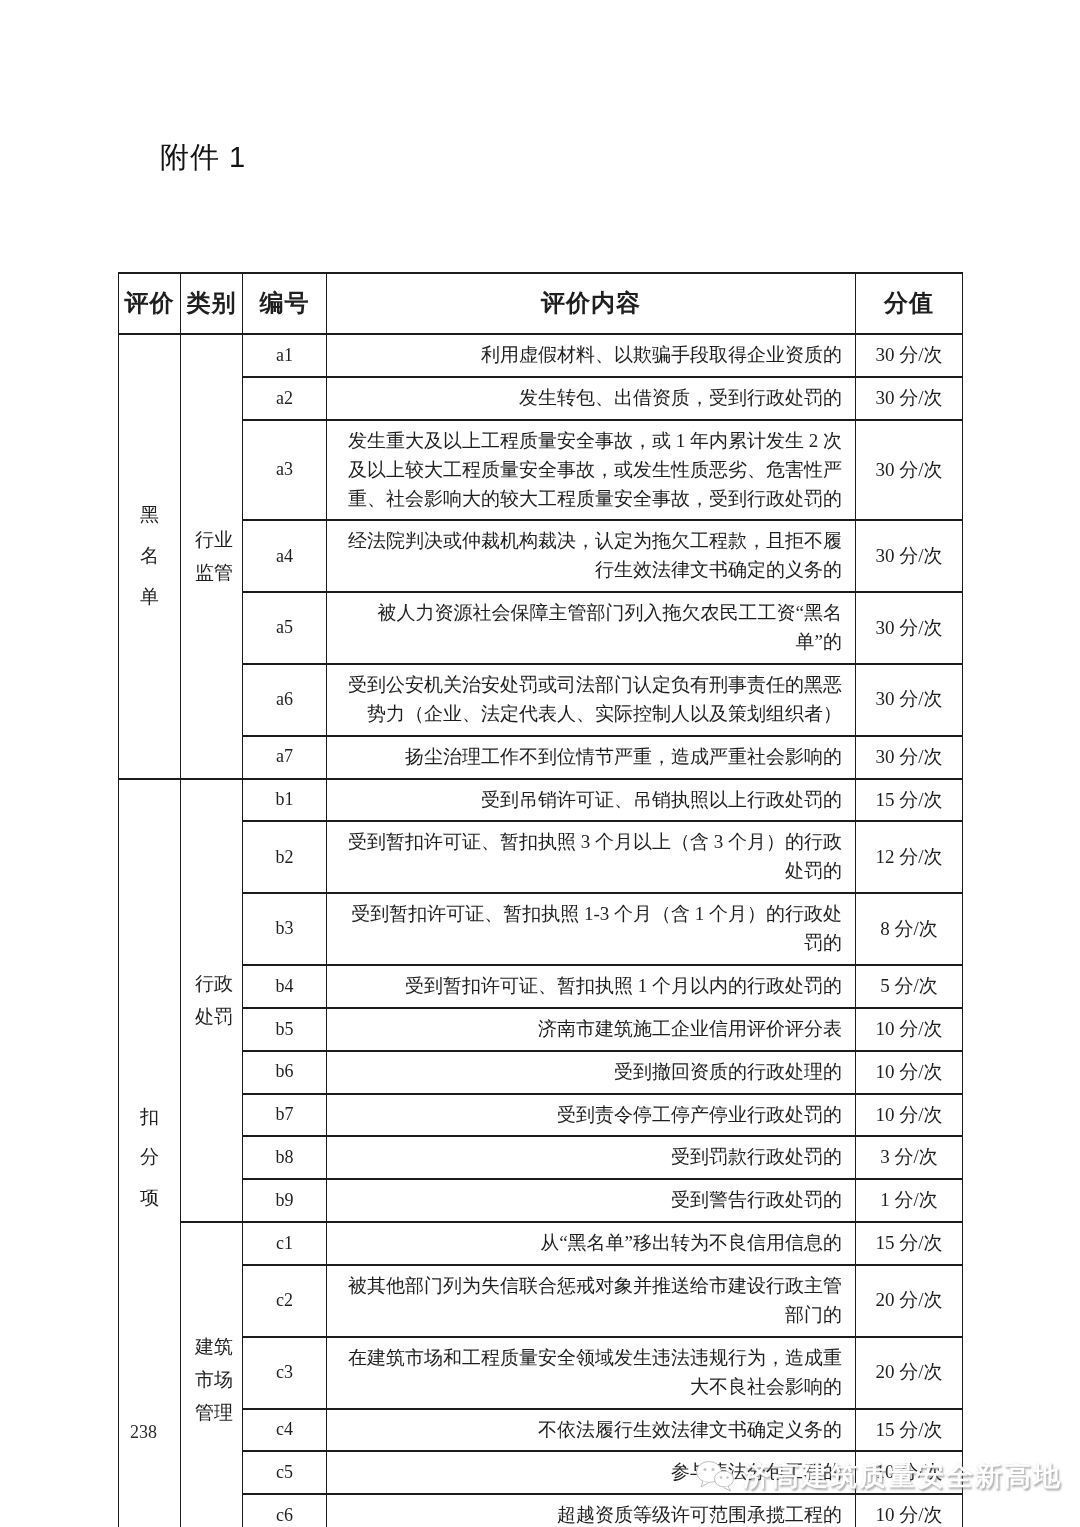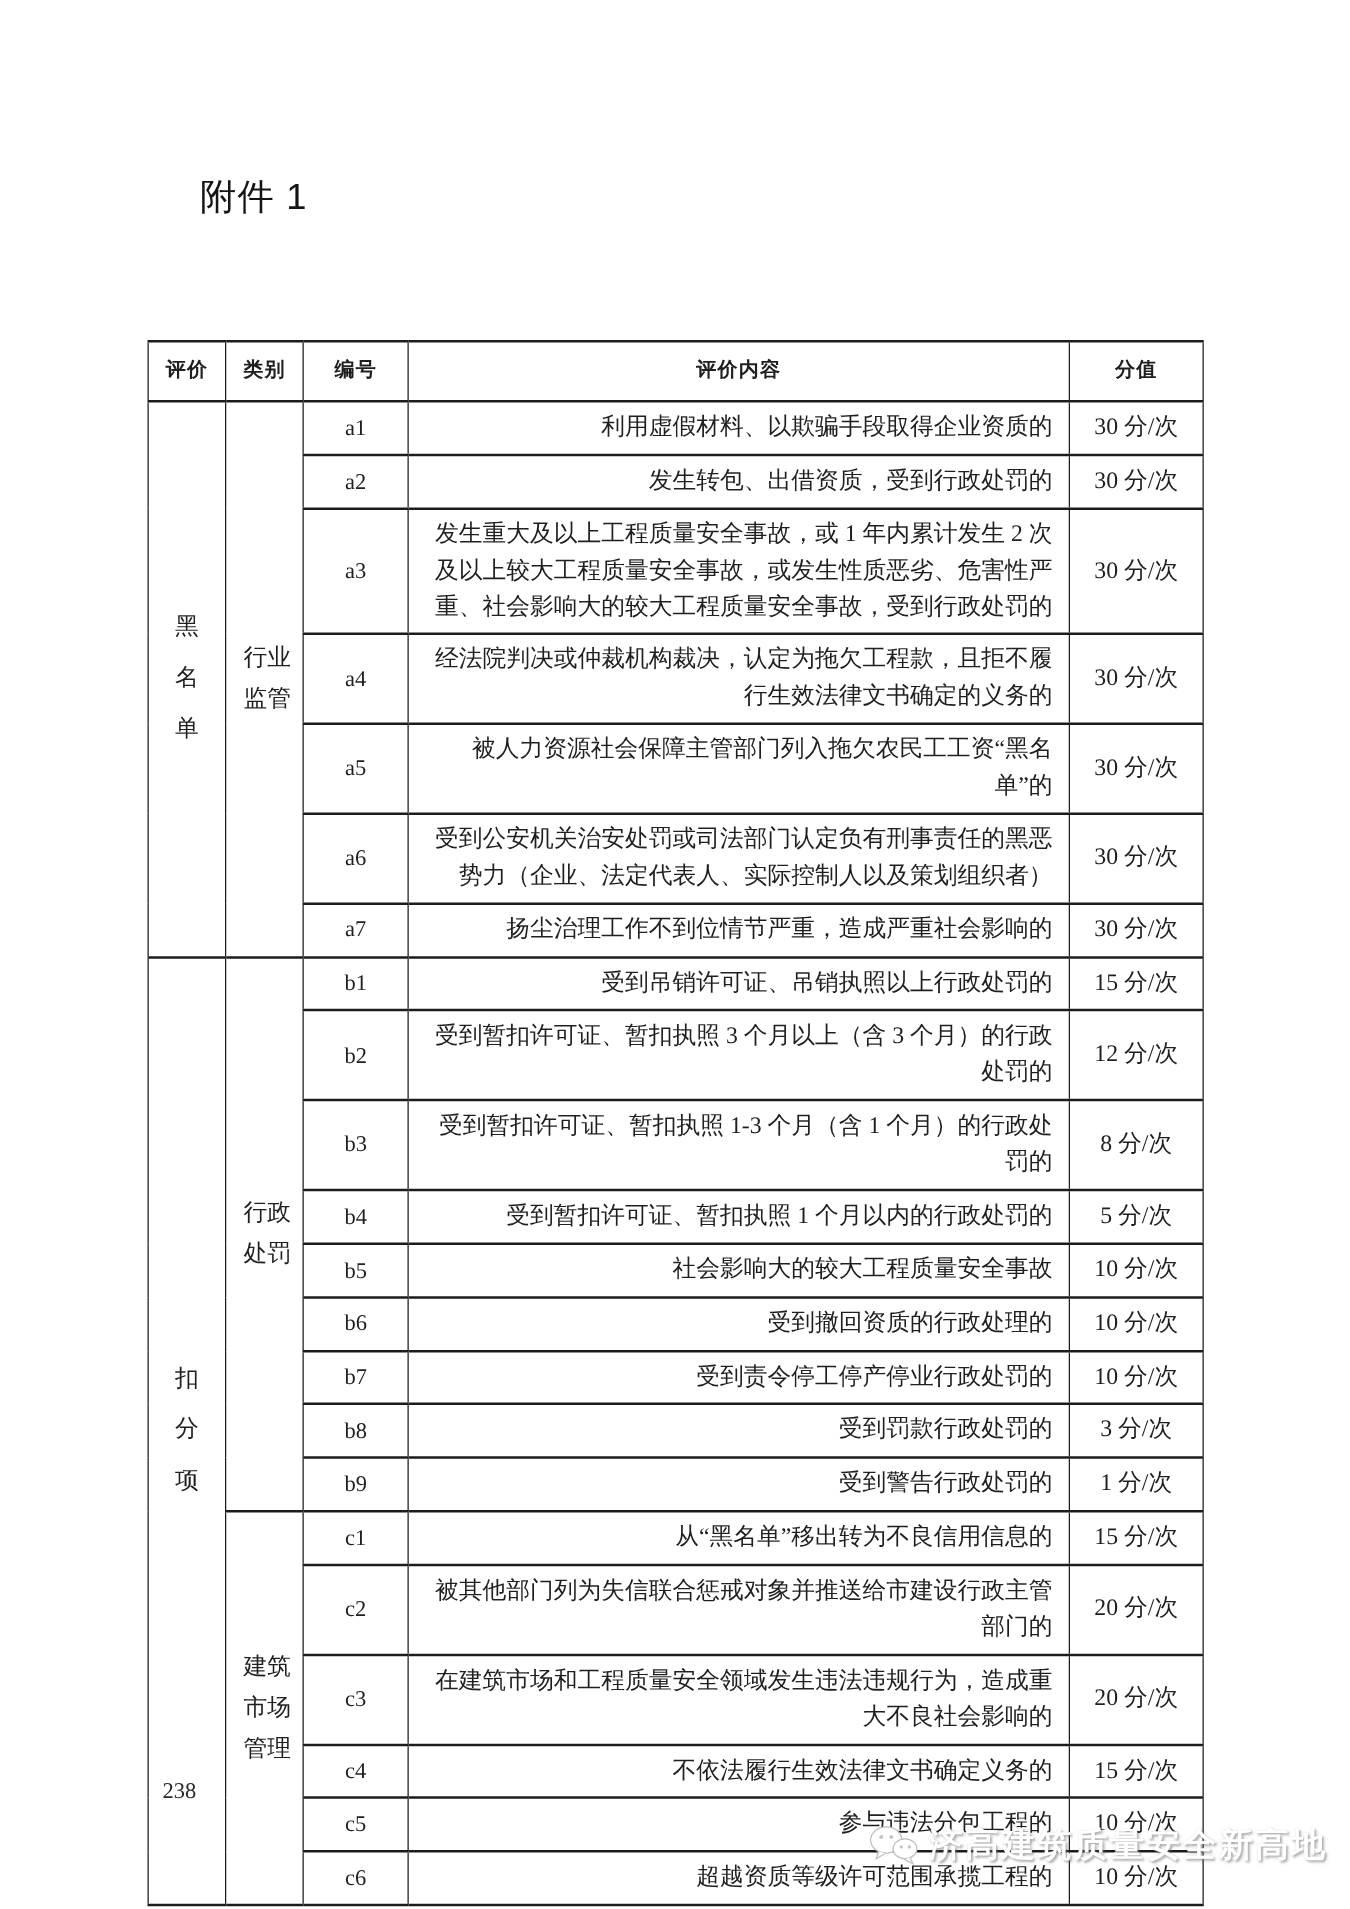--- a/index.html
+++ b/index.html
@@ -55,22 +55,22 @@
     font-size: 19px;
     text-align: center;
     vertical-align: middle;
     padding: 5px 4px;
     line-height: 1.52;
     color: #1f1f1f;
   }
   .score-table th {
     font-family: Liberation Serif, serif;
     font-weight: 600;
-    height: 48px;
-    font-size: 16px;
+    height: 61px;
+    font-size: 24px;
     letter-spacing: 1px;
   }
   .score-table td { height: 40px; }
   .score-table td.content-cell {
     text-align: right;
     padding: 6px 13px;
   }
   .score-table td.score-cell { white-space: nowrap; }
   .score-table td.code-cell { font-size: 18px; }
 
@@ -194,21 +194,21 @@
           <td class="content-cell">受到暂扣许可证、暂扣执照 1-3 个月（含 1 个月）的行政处罚的</td>
           <td class="score-cell">8 分/次</td>
         </tr>
         <tr>
           <td class="code-cell">b4</td>
           <td class="content-cell">受到暂扣许可证、暂扣执照 1 个月以内的行政处罚的</td>
           <td class="score-cell">5 分/次</td>
         </tr>
         <tr>
           <td class="code-cell">b5</td>
-          <td class="content-cell">社会影响大的较大工程质量安全事故</td>
+          <td class="content-cell">济南市建筑施工企业信用评价评分表</td>
           <td class="score-cell">10 分/次</td>
         </tr>
         <tr>
           <td class="code-cell">b6</td>
           <td class="content-cell">受到撤回资质的行政处理的</td>
           <td class="score-cell">10 分/次</td>
         </tr>
         <tr>
           <td class="code-cell">b7</td>
           <td class="content-cell">受到责令停工停产停业行政处罚的</td>

